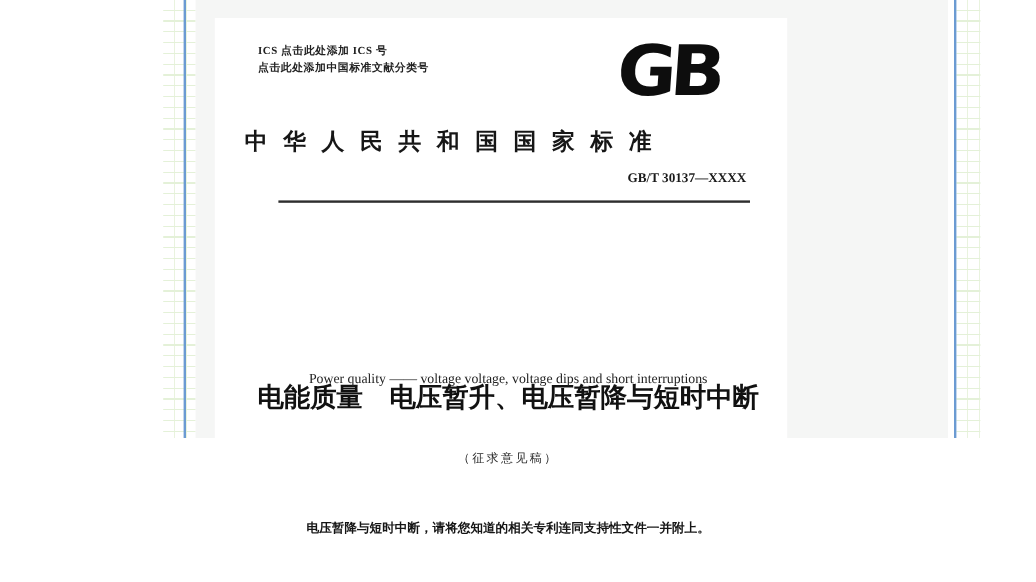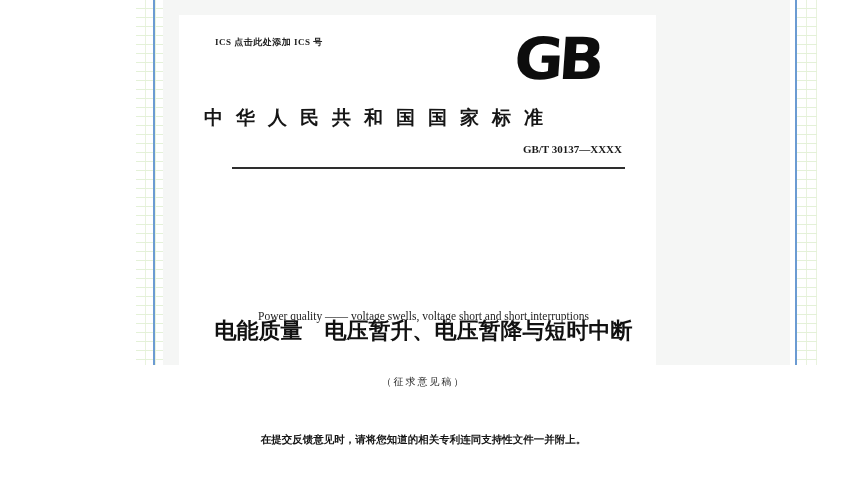--- a/index.html
+++ b/index.html
@@ -72,34 +72,35 @@
   <div class="grid-band grid-left"></div>
   <div class="grid-band grid-right"></div>
   <div class="guide-line guide-left"></div>
   <div class="guide-line guide-right"></div>
 
   <div class="doc-canvas">
     <div class="doc-page">
 
       <div class="ics-block">
         <div>ICS 点击此处添加 ICS 号</div>
+        <div>点击此处添加中国标准文献分类号</div>
       </div>
 
       <div class="gb-logo">GB</div>
 
       <div class="std-heading">中华人民共和国国家标准</div>
 
       <div class="std-number">GB/T 30137—XXXX</div>
 
       <div class="head-rule"></div>
 
       <div class="title-cn">电能质量　电压暂升、电压暂降与短时中断</div>
 
-      <div class="title-en">Power quality —— voltage swells, voltage short and short interruptions</div>
+      <div class="title-en">Power quality —— voltage voltage, voltage dips and short interruptions</div>
 
       <div class="stage-note">（征求意见稿）</div>
 
-      <div class="patent-note">在提交反馈意见时，请将您知道的相关专利连同支持性文件一并附上。</div>
+      <div class="patent-note">电压暂降与短时中断，请将您知道的相关专利连同支持性文件一并附上。</div>
 
     </div>
   </div>
 
 </div>
 
 </body></html>

